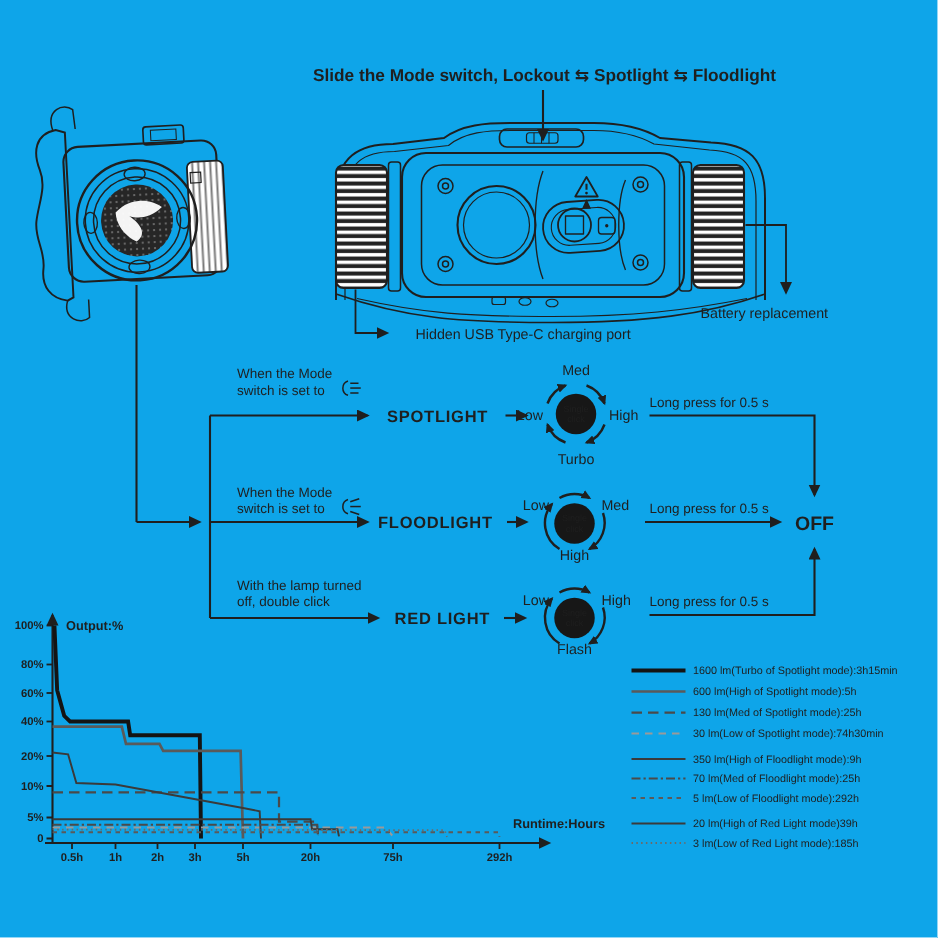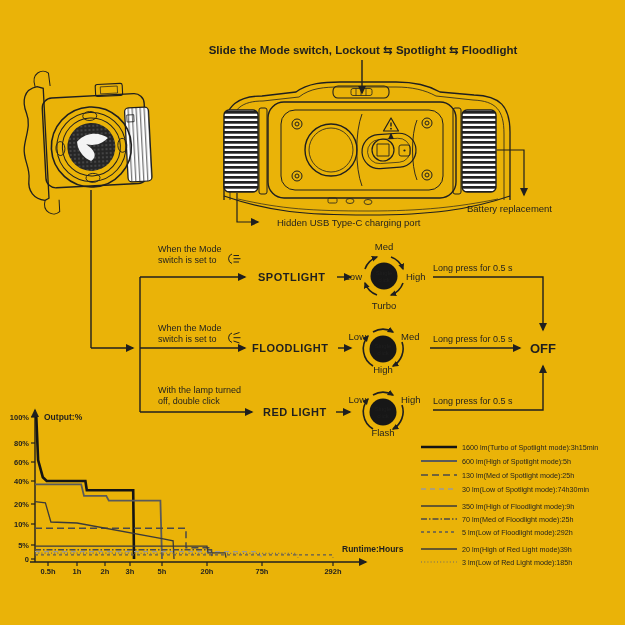--- a/index.html
+++ b/index.html
@@ -1,16 +1,16 @@
 <!DOCTYPE html>
 <html><head>
 <meta charset="utf-8">
 <style>
   html,body{margin:0;padding:0;background:#fff;}
-  .page{position:relative;width:625px;height:625px;background:#eab308;overflow:hidden;
+  .page{position:relative;width:625px;height:625px;background:#0ea5e9;overflow:hidden;
         font-family:"Liberation Sans","DejaVu Sans",sans-serif;}
   svg text{fill:#1f1f1f;}
   .ink{stroke:#1f1f1f;fill:none;}
 </style>
 </head>
 <body>
 
 <div class="page">
 <svg width="625" height="625" viewBox="0 0 625 625">
   <defs>

